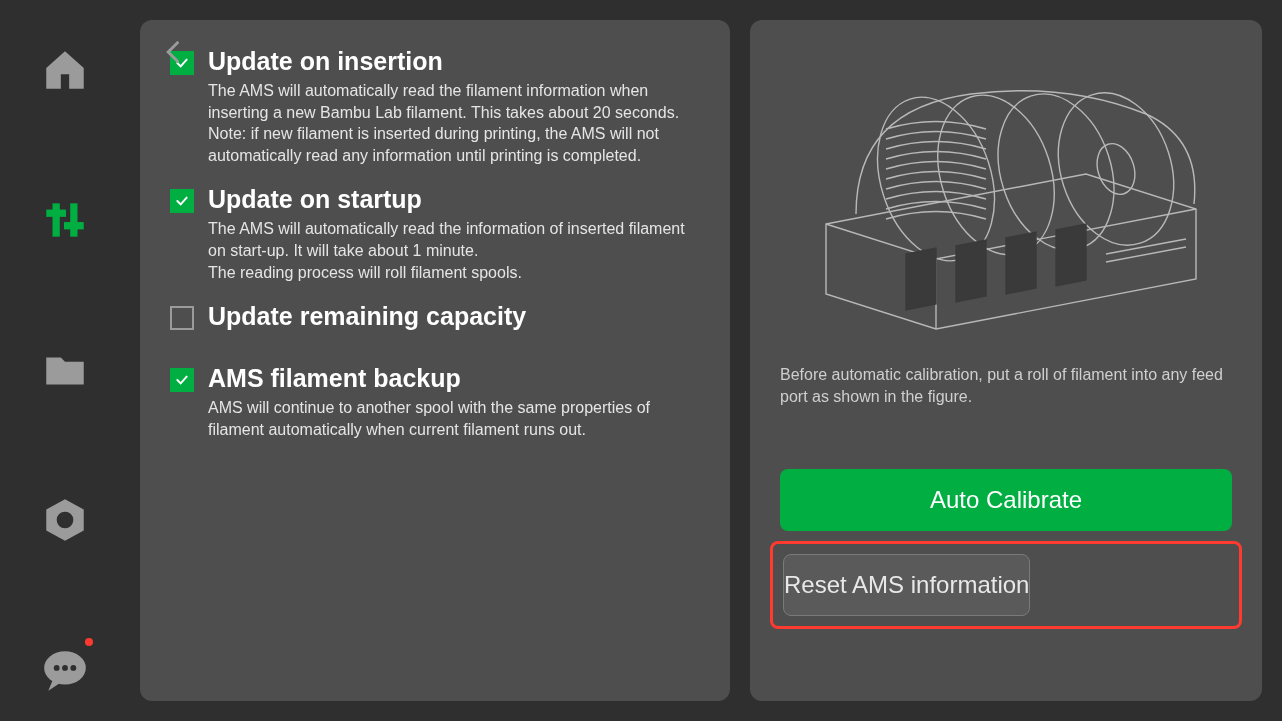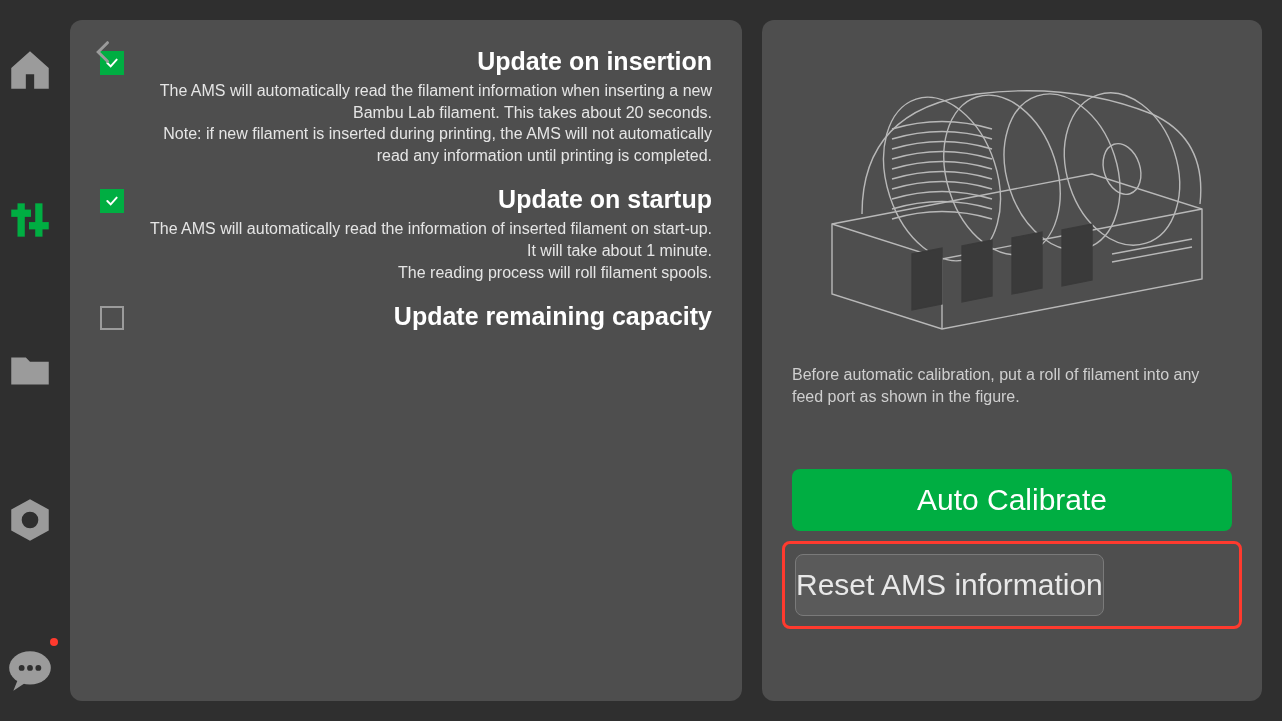--- a/index.html
+++ b/index.html
@@ -46,22 +46,21 @@
   }
 
   
   .panel {
     background: #4e4e4e;
     border-radius: 12px;
     padding: 26px 30px 26px 30px;
     position: relative;
   }
   .left-panel {
-    width: 672px;
-    text-align: right;
+    width: 590px;
   }
   .right-panel {
     flex: 1;
     display: flex;
     flex-direction: column;
   }
 
   .back-arrow {
     position: absolute;
     top: 14px; left: 20px;
@@ -109,21 +108,21 @@
   .caption {
     font-size: 16px;
     color: #cfcfcf;
     line-height: 1.4;
     margin-bottom: 60px;
   }
   .btn {
     height: 62px;
     border-radius: 8px;
     display: flex; align-items: center; justify-content: center;
-    font-size: 30px;
+    font-size: 24px;
     cursor: pointer;
     margin-bottom: 20px;
     border: none;
   }
   .btn-primary {
     background: #00ae42;
     color: #fff;
   }
   .btn-secondary {
     background: #5a5a5a;
@@ -222,20 +221,31 @@
 
       <div class="option" style="margin-bottom:28px;">
         <div class="checkbox">
           
         </div>
         <div class="opt-body">
           <div class="opt-title">Update remaining capacity</div>
         </div>
       </div>
 
+      <div class="option">
+        <div class="checkbox checked">
+          <svg viewBox="0 0 24 24">
+              <path d="M5 12 L10 17 L19 7" stroke="#fff" stroke-width="3" fill="none" stroke-linecap="round"></path>
+            </svg>
+        </div>
+        <div class="opt-body">
+          <div class="opt-title">AMS filament backup</div>
+          <div class="opt-desc">AMS will continue to another spool with the same properties of filament automatically when current filament runs out.</div>
+        </div>
+      </div>
     </div>
 
     <div class="panel right-panel">
       <div class="illus-wrap">
         <div class="ams-illus">
           <svg viewBox="0 0 440 280">
             <g stroke="#b8b8b8" stroke-width="1.4" fill="none">
 
               <path d="M40 170 L300 120 L410 155 L410 225 L150 275 L40 240 Z"></path>
               <path d="M40 170 L150 205 L410 155"></path>

